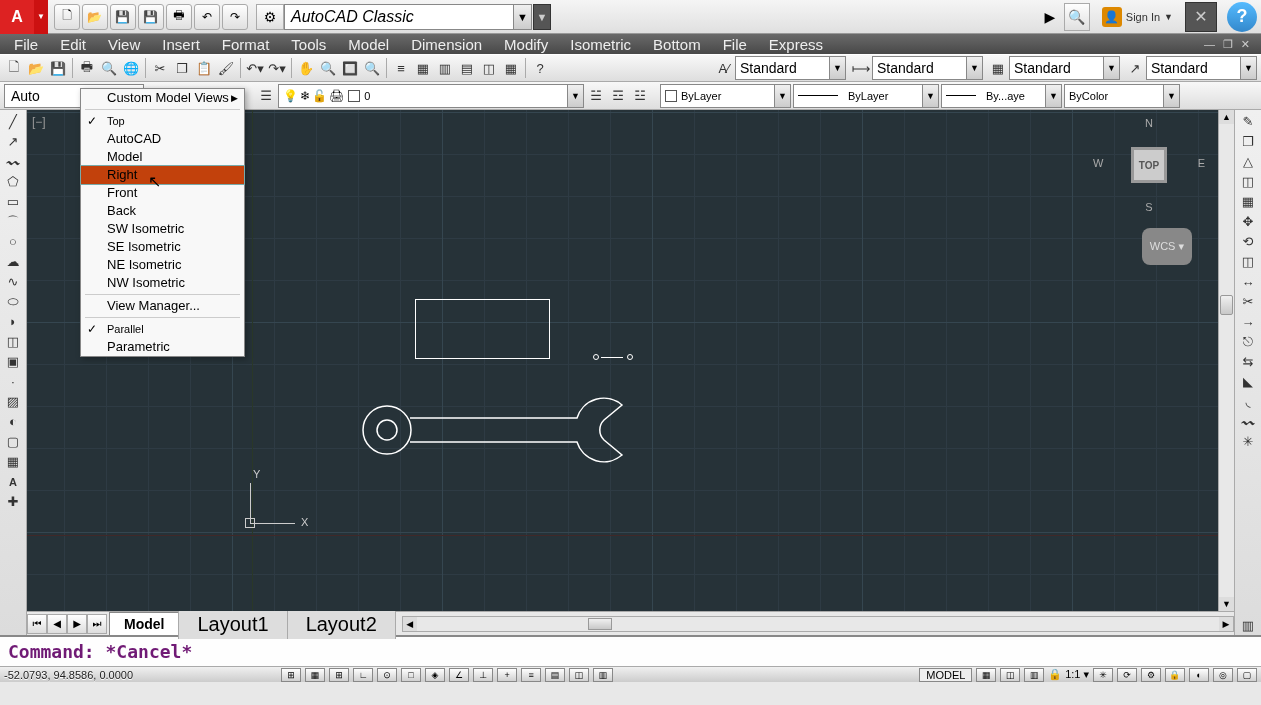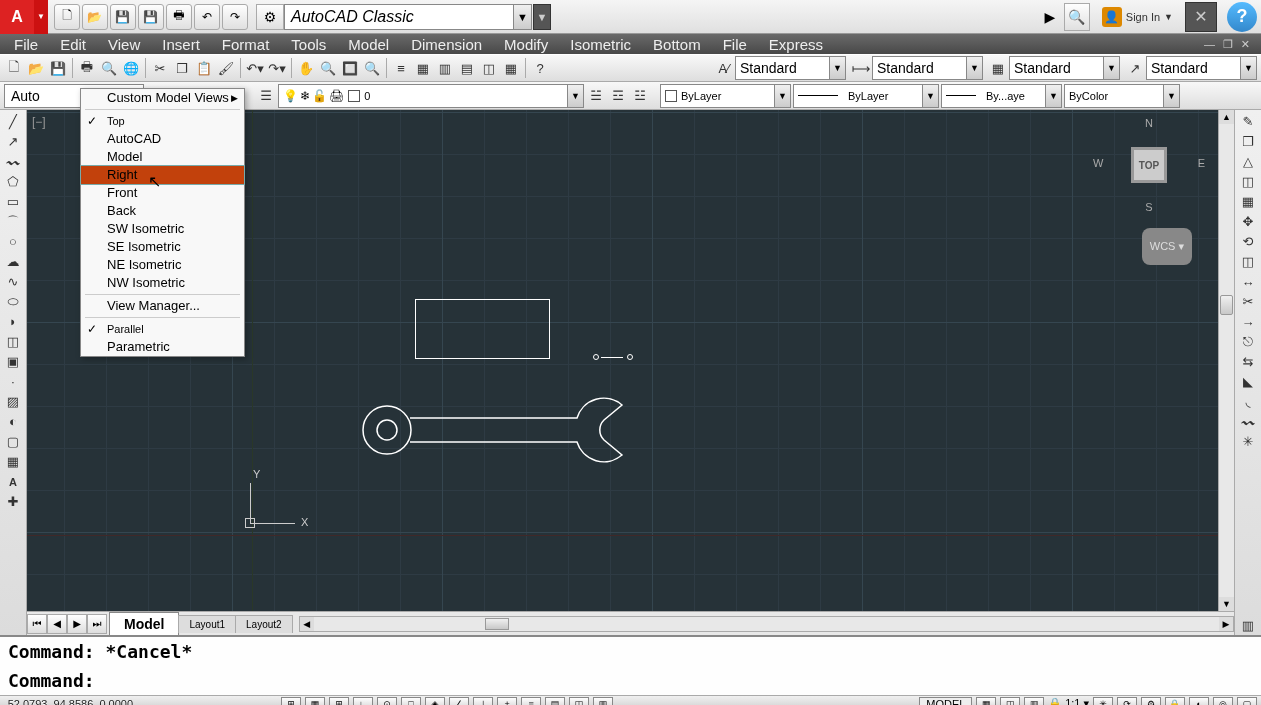--- a/index.html
+++ b/index.html
@@ -77,26 +77,26 @@
 .vc-top { position:absolute; left:32px; top:32px; width:36px; height:36px; background:#ccc; border:3px solid #999; display:flex; align-items:center; justify-content:center; font-size:10px; color:#555; font-weight:bold;}
 .wcs-badge { position:absolute; right:42px; top:118px; background:#888; border-radius:8px; padding:12px 8px; color:#ddd; font-size:11px;}
 .vscroll { position:absolute; right:0; top:0; bottom:0; width:16px; background:#e8e8e8; border-left:1px solid #aaa;}
 .vscroll .thumb { position:absolute; left:1px; right:1px; top:185px; height:20px; background:linear-gradient(#f0f0f0,#c8c8c8); border:1px solid #999; border-radius:2px;}
 .vscroll .arr { position:absolute; left:0; right:0; height:14px; background:#ddd; display:flex; align-items:center; justify-content:center; font-size:9px;}
 .rpal { width:27px; background:linear-gradient(#f0f0f0,#dcdcdc); border-left:1px solid #aaa; display:flex; flex-direction:column; align-items:center; padding-top:2px; gap:1px;}
 .tabs-row { height:24px; background:#e8e8e8; display:flex; align-items:center; border-top:1px solid #aaa;}
 .tab-nav { display:flex;}
 .tab-nav span { width:20px; height:20px; display:flex; align-items:center; justify-content:center; border:1px solid #aaa; background:linear-gradient(#fff,#ddd); font-size:10px;}
 .model-tab { padding:3px 14px; background:#fff; border:1px solid #888; border-bottom:none; margin-left:2px; font-size:14px; font-weight:bold;}
-.layout-tab { padding:3px 10px; background:#ddd; border:1px solid #aaa; border-bottom:none; margin-left:-1px; font-size:10px;}
+.layout-tab { padding:3px 18px; background:#ddd; border:1px solid #aaa; border-bottom:none; margin-left:-1px; font-size:20px;}
 .hscroll { flex:1; margin-left:6px; height:16px; background:#e8e8e8; position:relative; border:1px solid #aaa;}
 .hscroll .thumb { position:absolute; top:1px; bottom:1px; left:185px; width:24px; background:linear-gradient(#f0f0f0,#c8c8c8); border:1px solid #999;}
 .hscroll .arr { position:absolute; top:0; bottom:0; width:14px; background:#ddd; display:flex; align-items:center; justify-content:center; font-size:9px;}
 .cmdline { background:#fefefe; border-top:2px solid #888;}
-.cmd-row { padding:4px 8px; font-family:Consolas,monospace; font-size:18px; font-weight:bold; color:#000000;}
+.cmd-row { padding:4px 8px; font-family:Consolas,monospace; font-size:18px; font-weight:bold; color:#701a75;}
 .statusbar { height:16px; background:linear-gradient(#f0f0f0,#ccc); border-top:1px solid #aaa; display:flex; align-items:center; padding:0 4px; gap:4px; font-size:13px;}
 .coord { color:#222; text-shadow:0 1px #fff;}
 .st-btn { width:20px; height:14px; border:1px solid #888; background:linear-gradient(#fefefe,#d0d0d0); font-size:9px; display:flex; align-items:center; justify-content:center;}
 .st-sp { flex:1;}
 .context-menu { position:absolute; left:80px; top:88px; width:165px; background:#f8f8f8; border:1px solid #888; box-shadow:2px 2px 6px rgba(0,0,0,0.3); z-index:100;}
 .cm-item { padding:2px 6px 2px 26px; font-size:13px; position:relative; line-height:14px;}
 .cm-item.hover { background:#c2410c; outline:1px solid #7aa;}
 .cm-item.sub::after { content:"▶"; position:absolute; right:6px; font-size:9px;}
 .cm-sep { height:1px; background:#ccc; margin:2px 4px;}
 .cm-check { position:absolute; left:6px; font-size:12px;}
@@ -388,21 +388,20 @@
     <div class="pal-btn">◟</div>
     <div class="pal-btn">〰</div>
     <div class="pal-btn">✳</div>
     <div style="flex:1"></div>
     <div class="pal-btn">▥</div>
   </div>
 </div>
 
 <div class="cmdline">
   <div class="cmd-row">Command: *Cancel*</div>
-  <div class="cmd-row">Command:</div>
 </div>
 
 <div class="statusbar">
   <span class="coord">-52.0793, 94.8586, 0.0000</span>
   <div style="width:140px"></div>
   <div class="st-btn">⊞</div>
   <div class="st-btn">▦</div>
   <div class="st-btn">⊞</div>
   <div class="st-btn">∟</div>
   <div class="st-btn">⊙</div>

